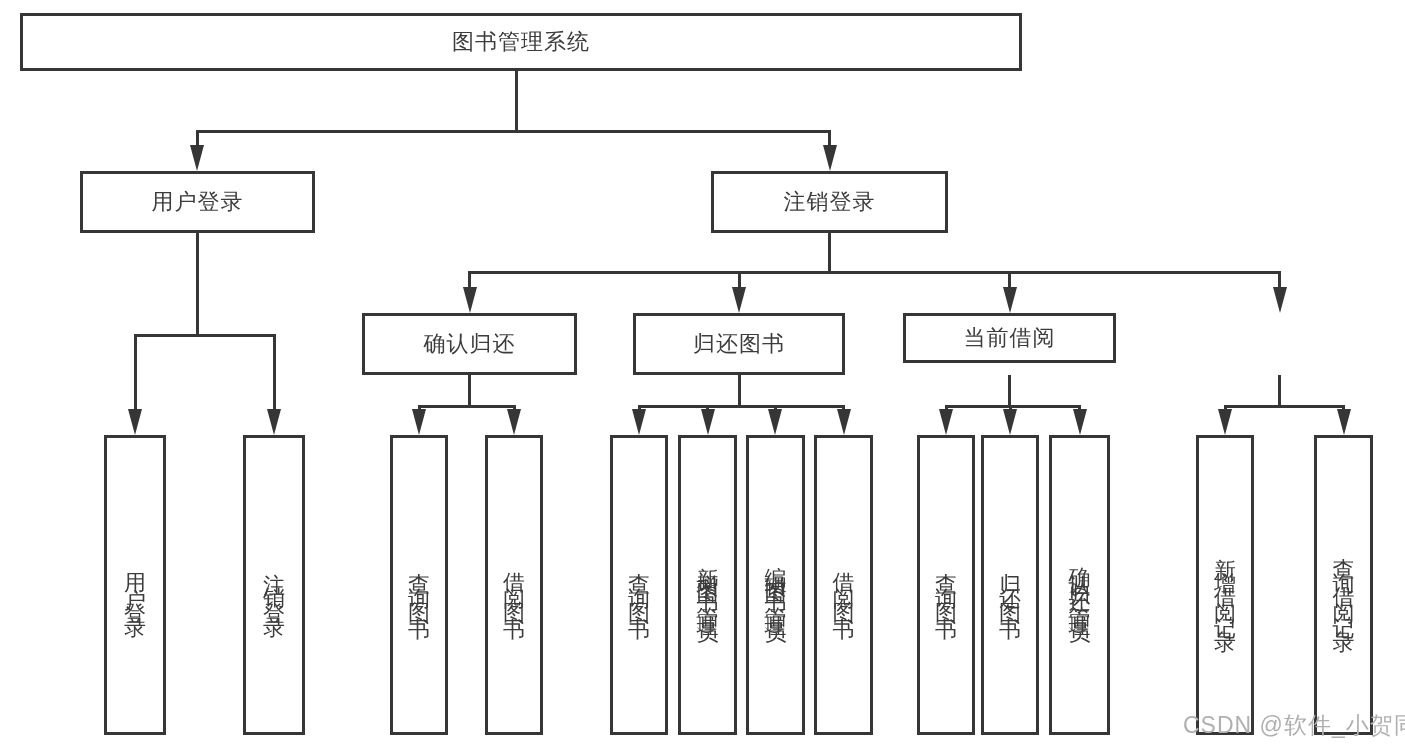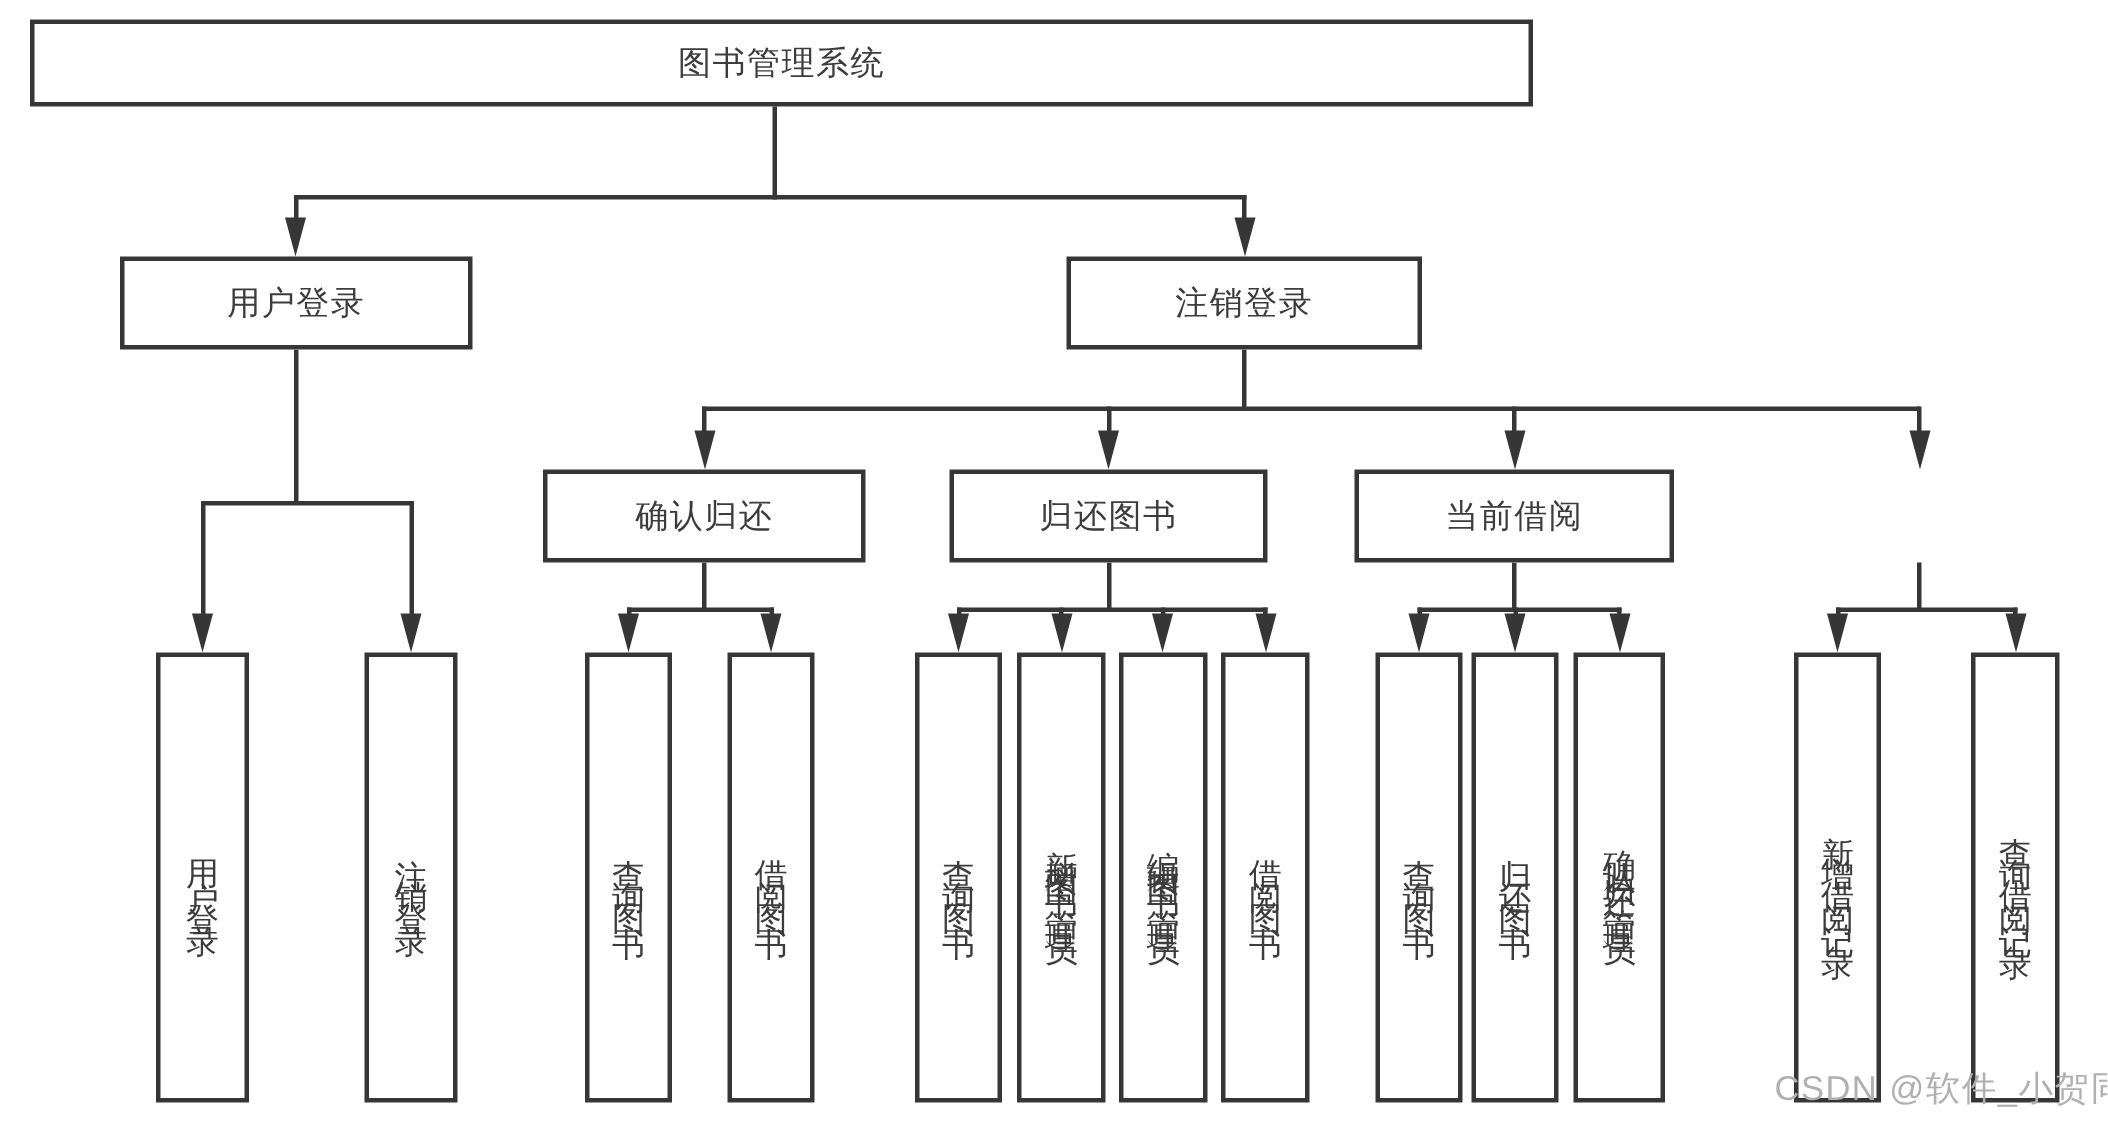--- a/index.html
+++ b/index.html
@@ -74,21 +74,21 @@
   <div class="a" style="left:1003px;top:287px;"></div>
   <div class="v" style="left:1278px;top:271px;height:21px;"></div>
   <div class="a" style="left:1273px;top:287px;"></div>
 
   <div class="box" style="left:362px;top:313px;width:215px;height:62px;">
     <span>确认归还</span>
   </div>
   <div class="box" style="left:633px;top:313px;width:212px;height:62px;">
     <span>归还图书</span>
   </div>
-  <div class="box" style="left:903px;top:313px;width:213px;height:62px;">
+  <div class="box" style="left:903px;top:313px;width:213px;height:50px;">
     <span>当前借阅</span>
   </div>
 
   <div class="v" style="left:468px;top:375px;height:33px;"></div>
   <div class="h" style="left:418px;top:405px;width:98px;"></div>
   <div class="v" style="left:418px;top:405px;height:12px;"></div>
   <div class="a" style="left:412px;top:409px;"></div>
   <div class="v" style="left:513px;top:405px;height:12px;"></div>
   <div class="a" style="left:507px;top:409px;"></div>
 

